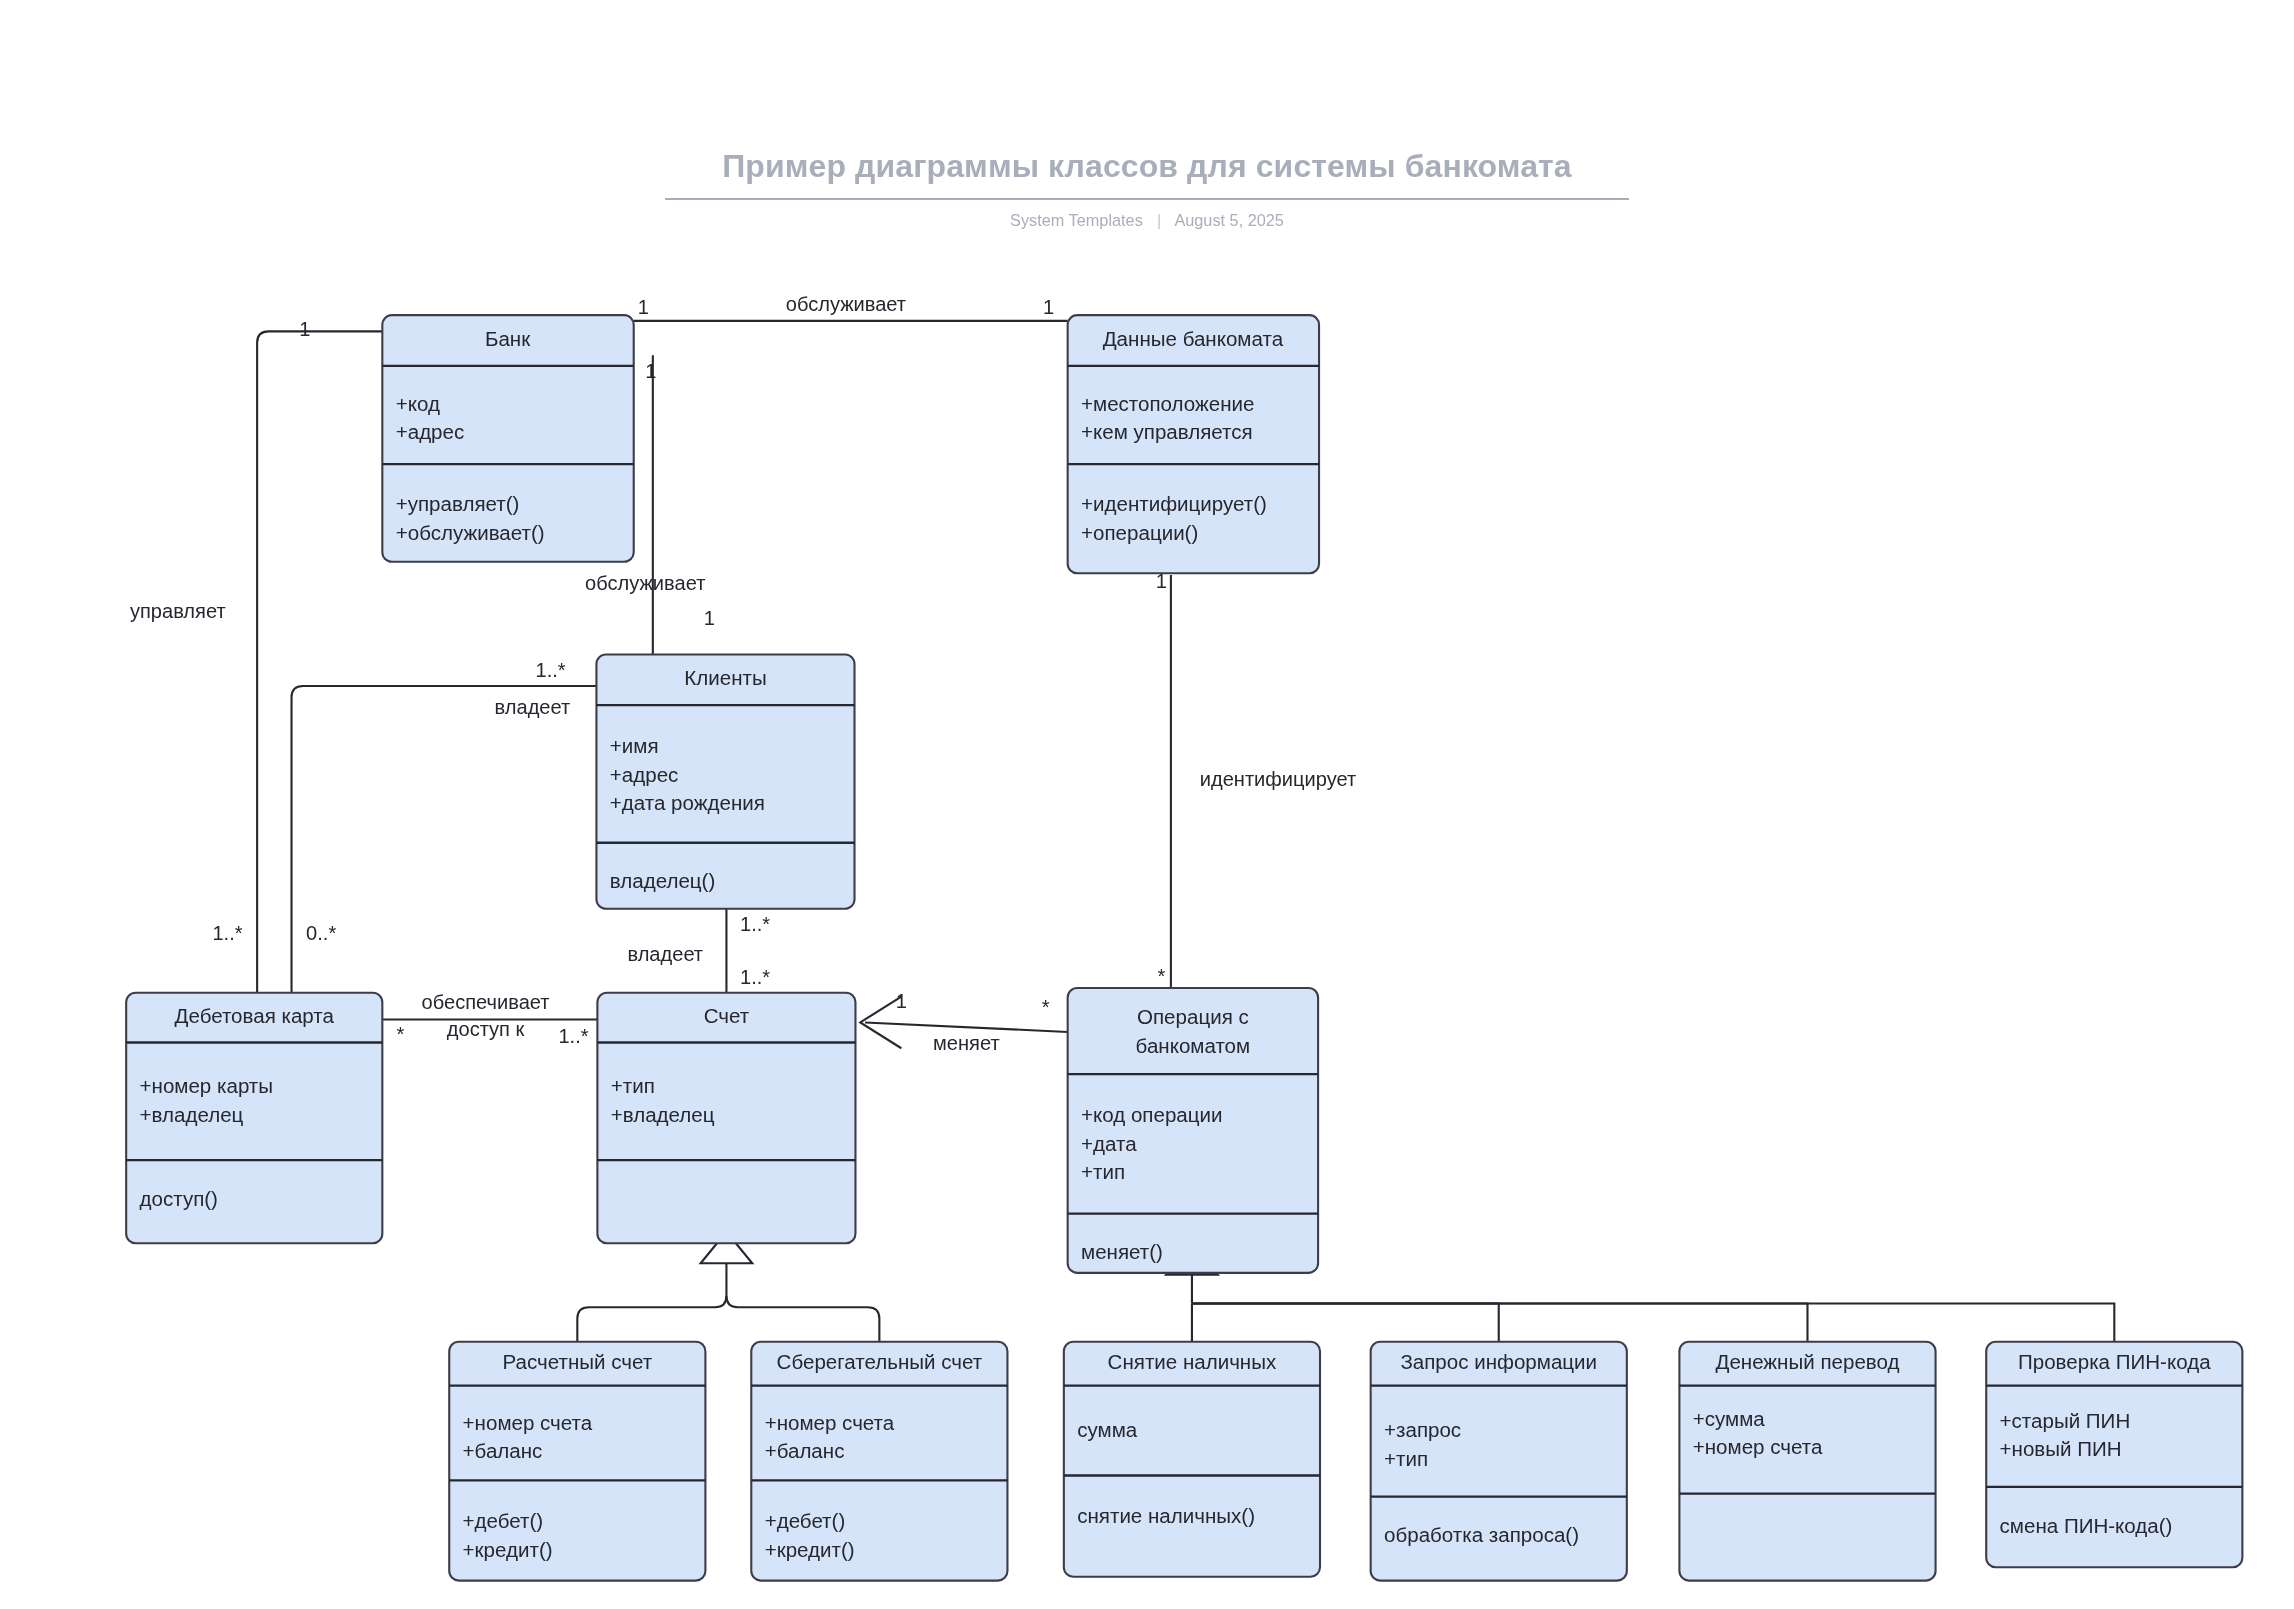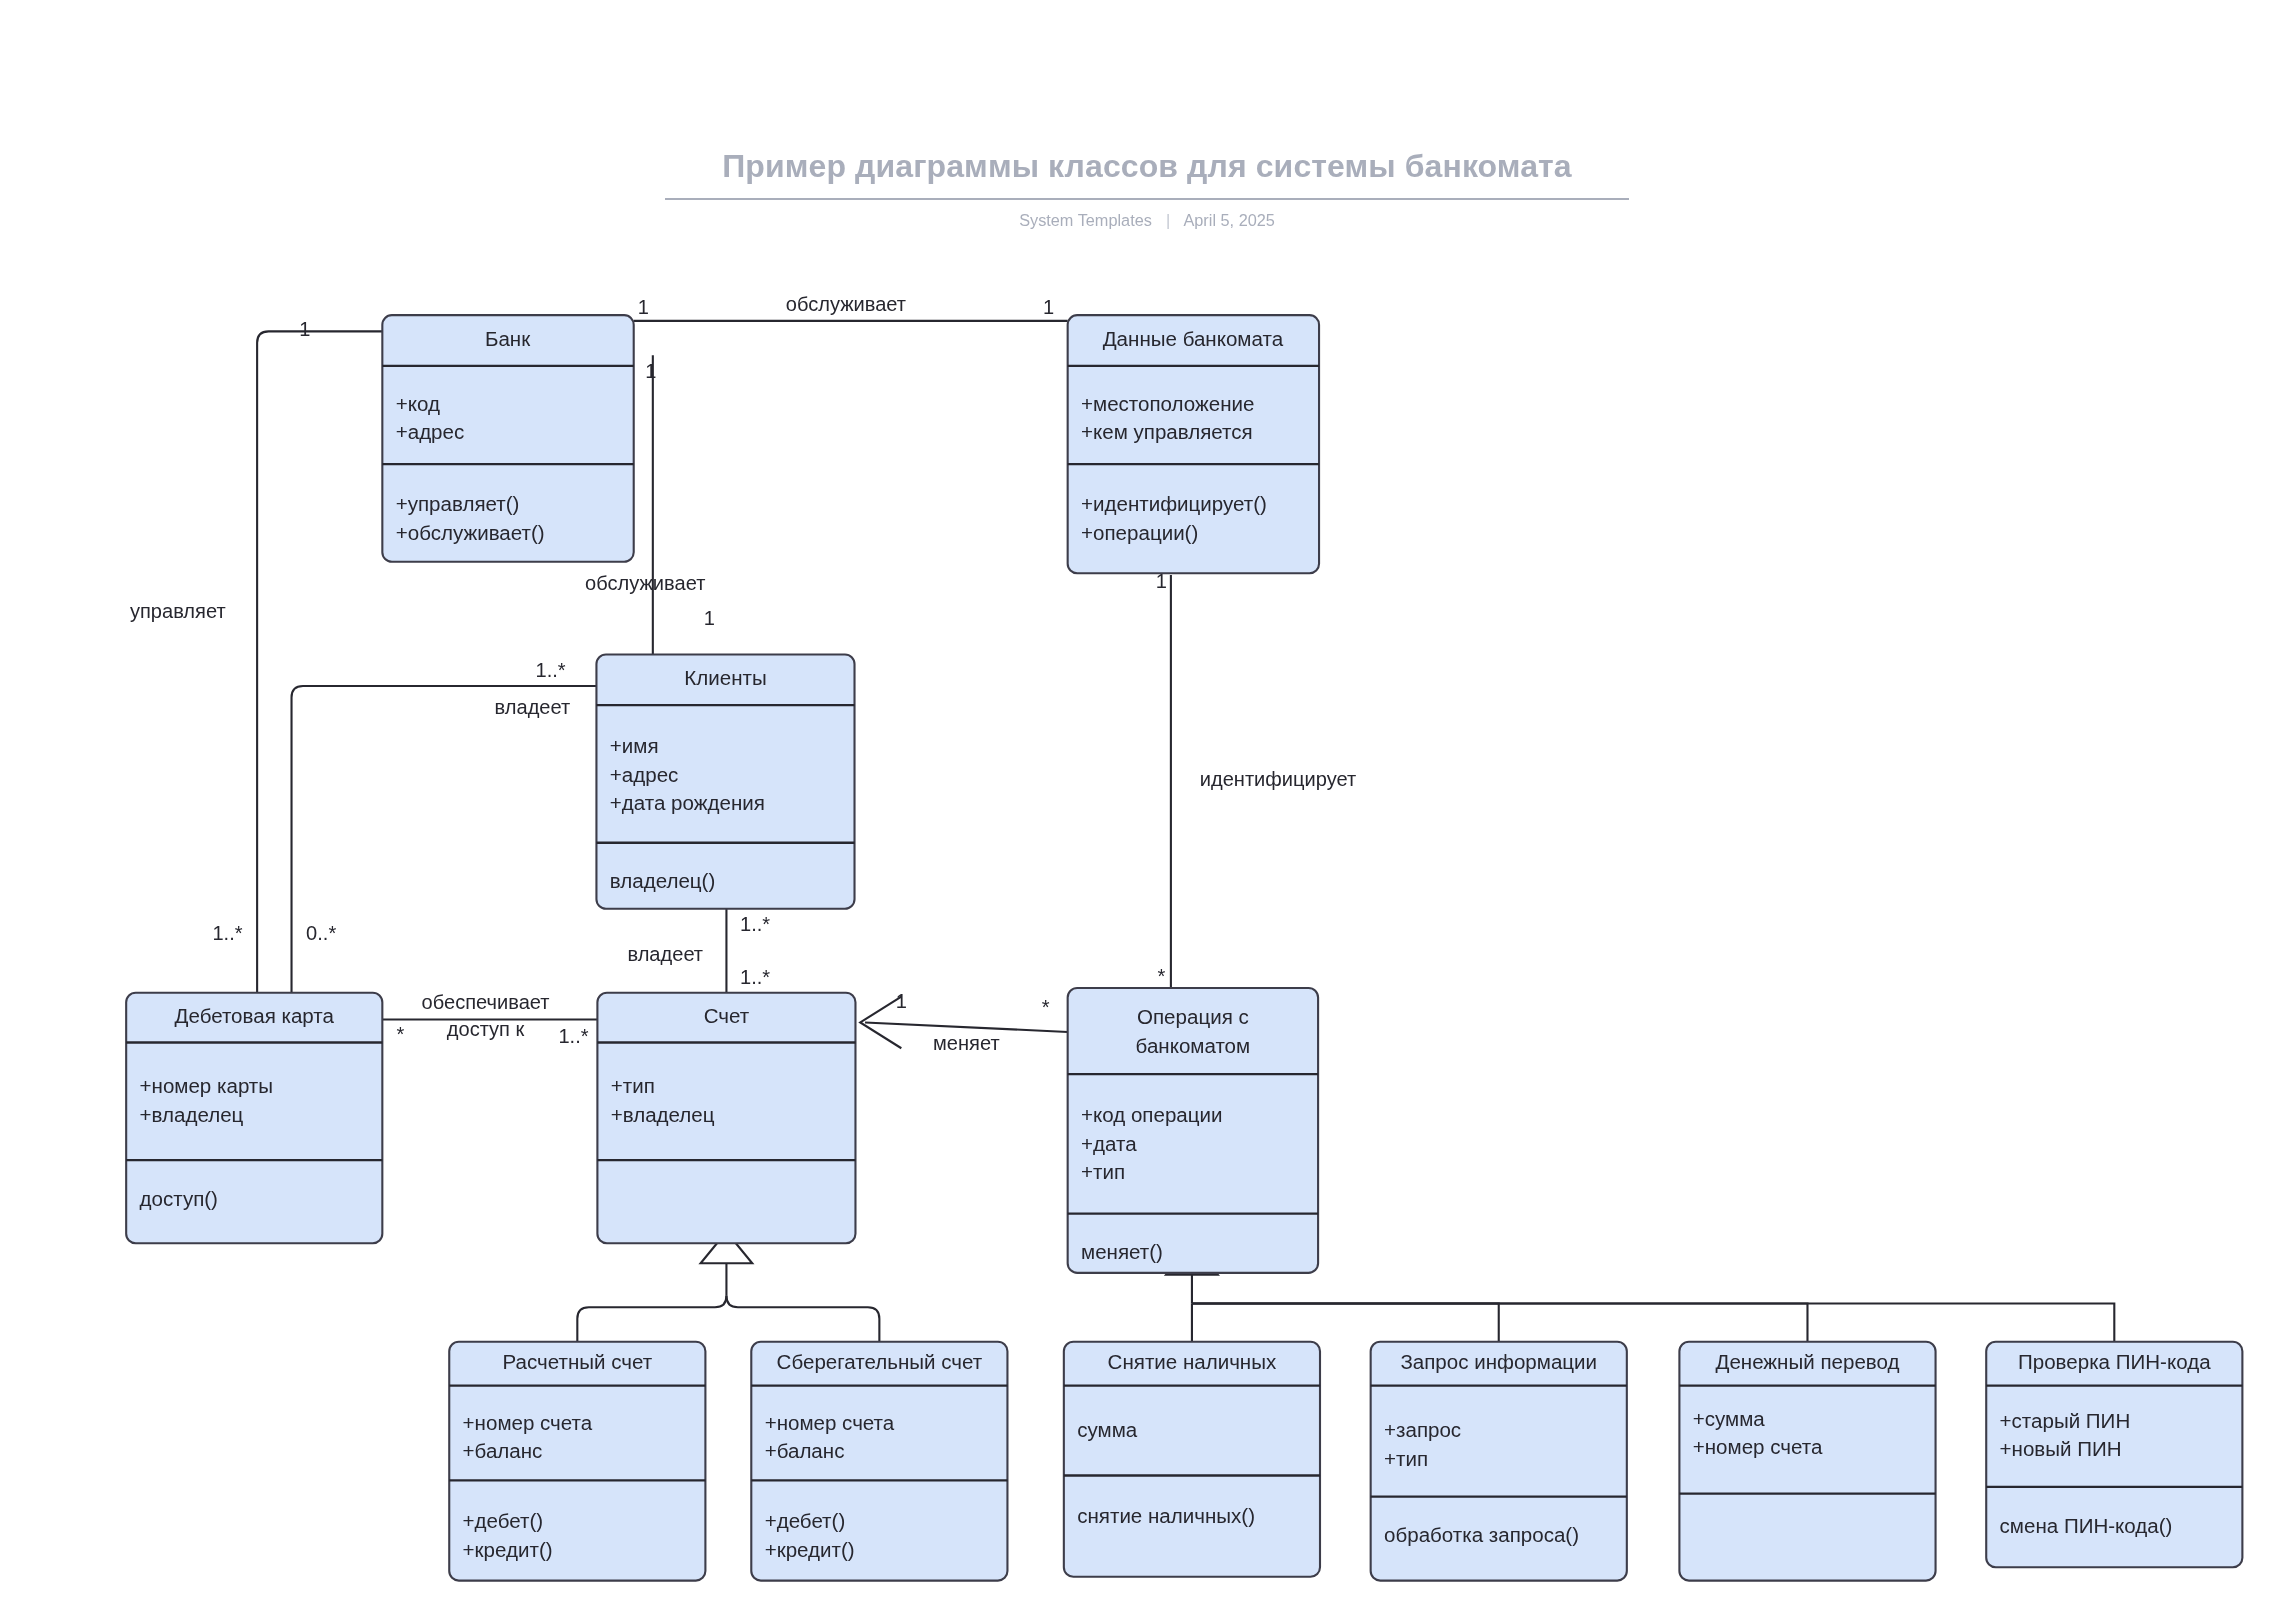--- a/index.html
+++ b/index.html
@@ -105,21 +105,21 @@
 </head>
 <body>
 
 <div id="page">
 
   <div class="header-block">
     <div class="doc-title">Пример диаграммы классов для системы банкомата</div>
     <div class="doc-sub">
       <span>System Templates</span>
       <span class="sep">|</span>
-      <span>April 5, 2025</span>
+      <span>August 5, 2025</span>
     </div>
   </div>
 
   <svg class="diagram" viewBox="0 0 2400 1684">
 
     <g>
 
       <path class="edge" d="M 663,302 L 1117,302"></path>
 
       <path class="edge" d="M 683,338 L 683,651"></path>

